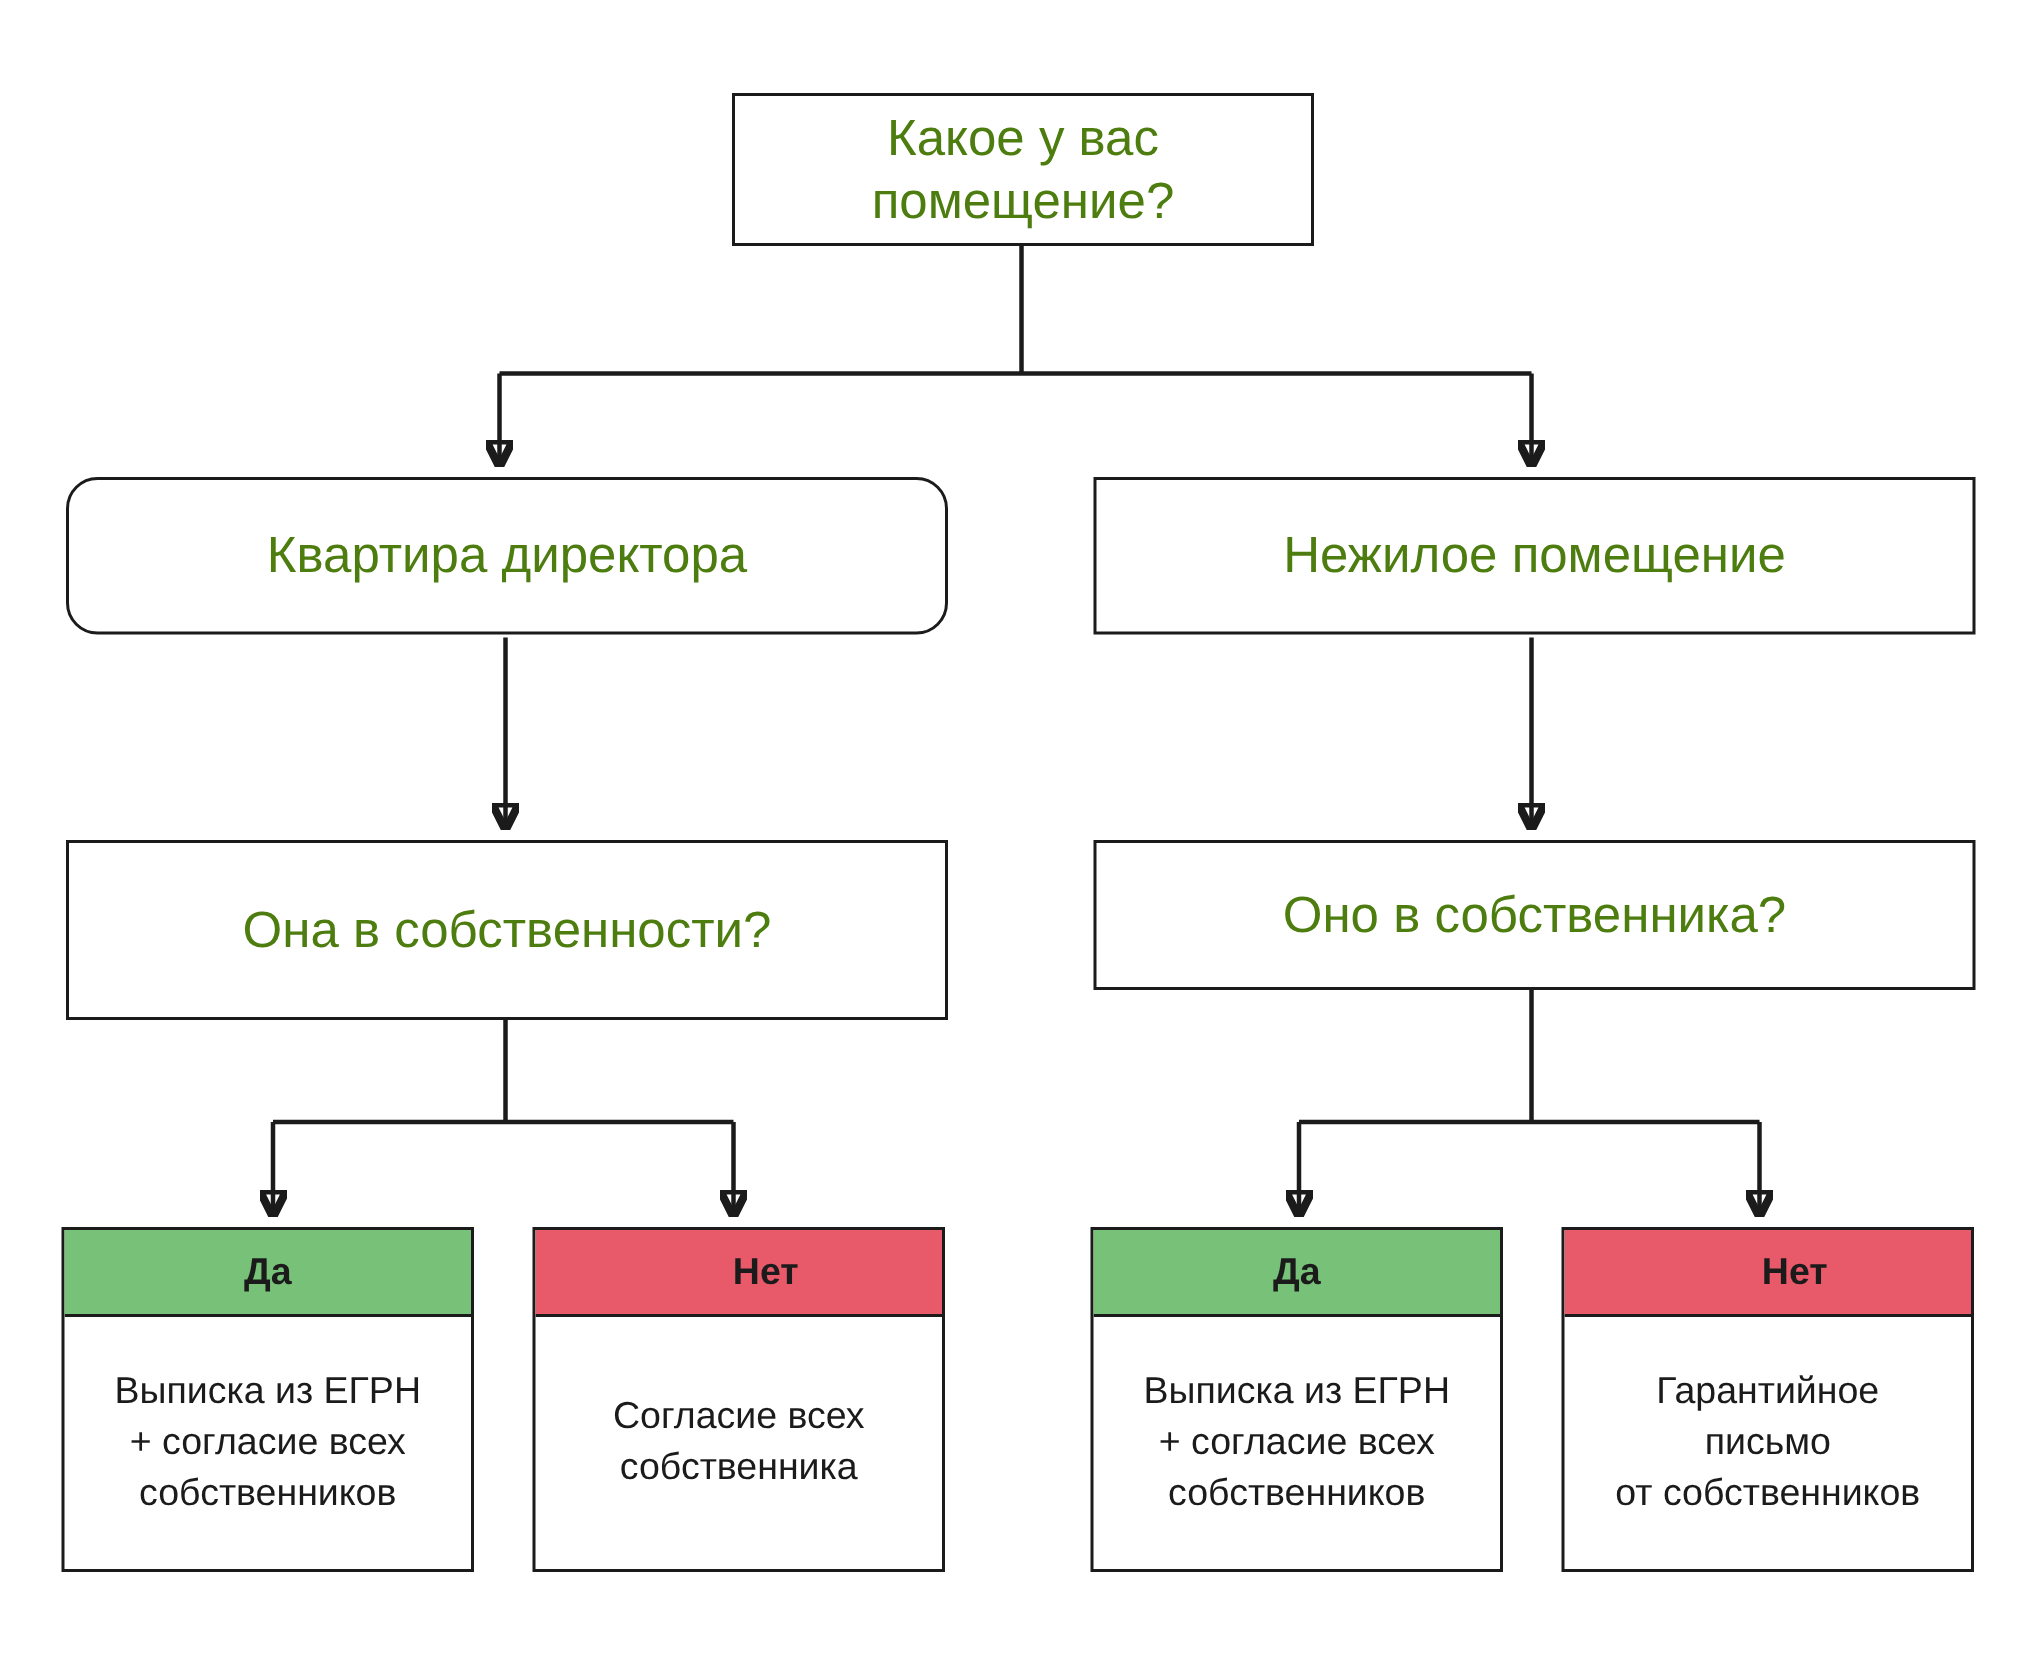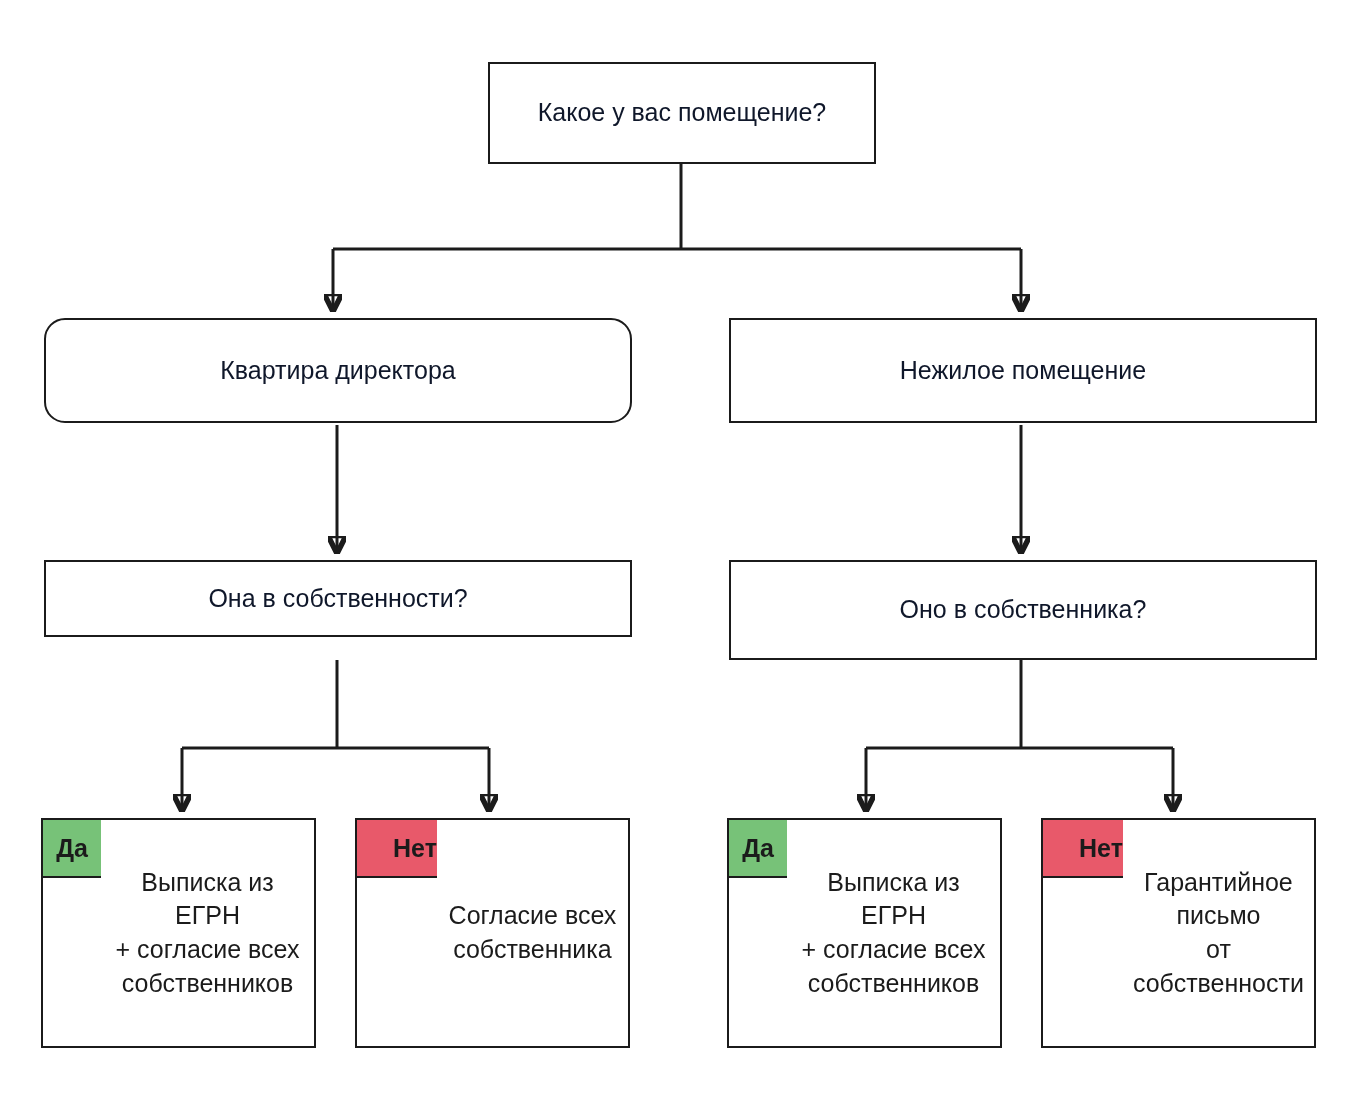--- a/index.html
+++ b/index.html
@@ -21,32 +21,32 @@
   }
   .node {
     position: absolute;
     box-sizing: border-box;
     border: 2px solid #1b1b1b;
     background: #ffffff;
     display: flex;
     align-items: center;
     justify-content: center;
     text-align: center;
-    font-size: 25px;
+    font-size: 34px;
     line-height: 1.25;
-    color: #0f172a;
+    color: #4d7c0f;
     padding: 6px 12px;
   }
   .leaf {
     position: absolute;
     box-sizing: border-box;
     border: 2px solid #1b1b1b;
     background: #ffffff;
     display: flex;
-    flex-direction: row;
+    flex-direction: column;
     overflow: hidden;
   }
   .leaf-header {
     box-sizing: border-box;
     height: 58px;
     flex: 0 0 58px;
     display: flex;
     align-items: center;
     justify-content: center;
     font-size: 25px;
@@ -124,21 +124,21 @@
   </div>
 
   <div class="node" style="left:44px; top:318px; width:588px; height:105px;border-radius:21px;">
     <span>Квартира директора</span>
   </div>
 
   <div class="node" style="left:729px; top:318px; width:588px; height:105px;">
     <span>Нежилое помещение</span>
   </div>
 
-  <div class="node" style="left:44px; top:560px; width:588px; height:77px;">
+  <div class="node" style="left:44px; top:560px; width:588px; height:120px;">
     <span>Она в собственности?</span>
   </div>
 
   <div class="node" style="left:729px; top:560px; width:588px; height:100px;">
     <span>Оно в собственника?</span>
   </div>
 
   <div class="leaf" style="left:41px; top:818px; width:275px; height:230px;">
     <div class="leaf-header yes">Да</div>
     <div class="leaf-body">Выписка из ЕГРН
@@ -156,16 +156,16 @@
     <div class="leaf-header yes">Да</div>
     <div class="leaf-body">Выписка из ЕГРН
 + согласие всех
 собственников</div>
   </div>
 
   <div class="leaf" style="left:1041px; top:818px; width:275px; height:230px;">
     <div class="leaf-header no">Нет</div>
     <div class="leaf-body">Гарантийное
 письмо
-от собственности</div>
+от собственников</div>
   </div>
 
 </div>
 
 </body></html>

